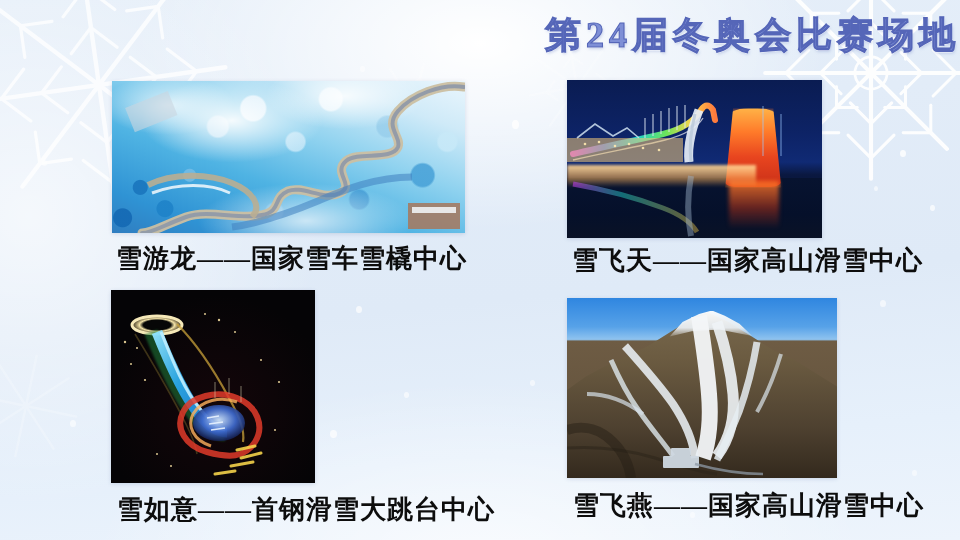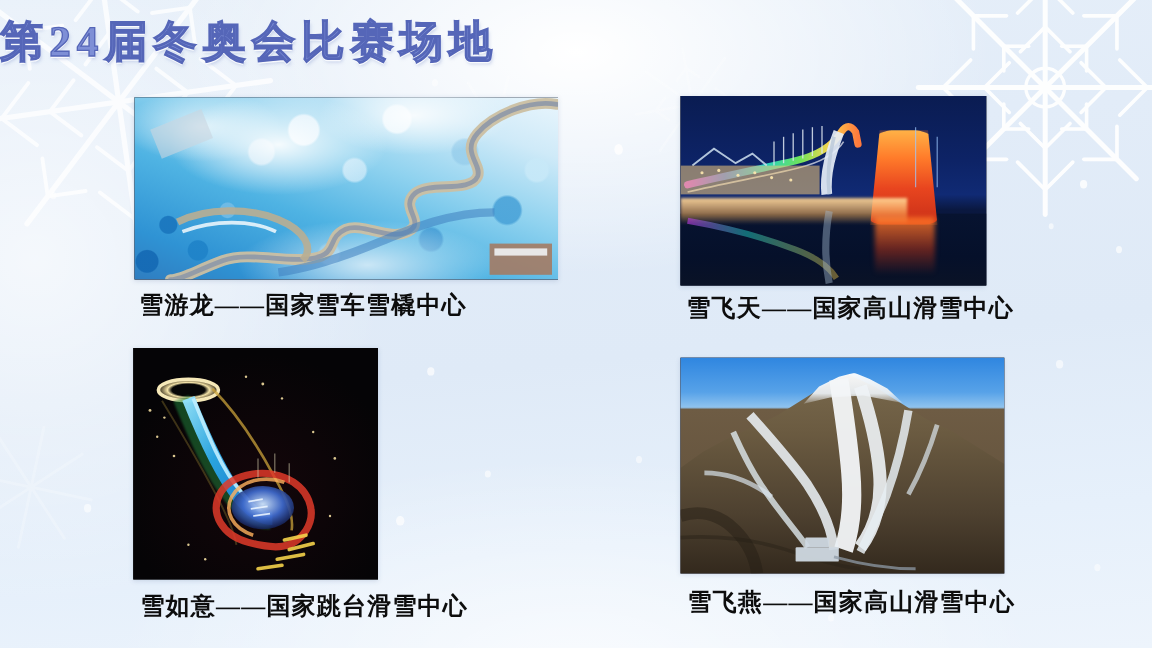--- a/index.html
+++ b/index.html
@@ -58,21 +58,21 @@
     pointer-events: none;
     filter: blur(.5px);
   }
 
   
   .title-wrap {
     position: absolute;
     top: 8px;
     left: 0;
     width: 960px;
-    text-align: left;
+    text-align: right;
     z-index: 6;
   }
   .title {
     display: inline-block;
     font-family: "Liberation Serif", "DejaVu Serif", serif;
     font-size: 36px;
     font-weight: bold;
     letter-spacing: 5px;
     color: #7e8fd6;
     -webkit-text-stroke: 1.1px #5566b8;
@@ -91,21 +91,21 @@
   .fig .photo {
     position: relative;
     overflow: hidden;
     background: #0b1020;
     box-shadow: 0 1px 4px rgba(60,90,140,.18);
   }
   .caption {
     position: absolute;
     white-space: nowrap;
     font-family: "Liberation Serif", "DejaVu Serif", serif;
-    font-size: 20px;
+    font-size: 26px;
     font-weight: bold;
     color: #0d0d0d;
     letter-spacing: 1px;
     z-index: 6;
   }
 
   
   #fig1 { left: 112px; top: 81px; }
   #fig1 .photo { width: 353px; height: 152px; }
   .track-scene {
@@ -518,21 +518,21 @@
             <circle cx="124" cy="42" r="1"></circle>
               <circle cx="150" cy="70" r="1"></circle>
               <circle cx="168" cy="92" r="1.1"></circle>
             <circle cx="60" cy="176" r="1"></circle>
               <circle cx="46" cy="164" r="1"></circle>
               <circle cx="164" cy="140" r="1"></circle>
           </g>
         </svg>
       </div>
     </div>
-    <div class="caption" style="left:6px; top:202px;">雪如意——国家跳台滑雪中心</div>
+    <div class="caption" style="left:6px; top:202px;">雪如意——首钢滑雪大跳台中心</div>
   </div>
 
   <div class="fig" id="fig4">
     <div class="photo">
       <div class="alpine-scene">
         <div class="ridge"></div>
         <div class="snowcap"></div>
         <svg viewBox="0 0 270 180" preserveAspectRatio="none" style="position:absolute;inset:0;">
           <path d="M132 18 C 136 44, 140 70, 142 96 C 144 120, 142 142, 136 160" fill="none" stroke="#f3f6f8" stroke-width="16" opacity=".95"></path>
           <path d="M150 24 C 158 48, 164 72, 166 96 C 168 120, 162 142, 150 158" fill="none" stroke="#eef3f6" stroke-width="11" opacity=".9"></path>

